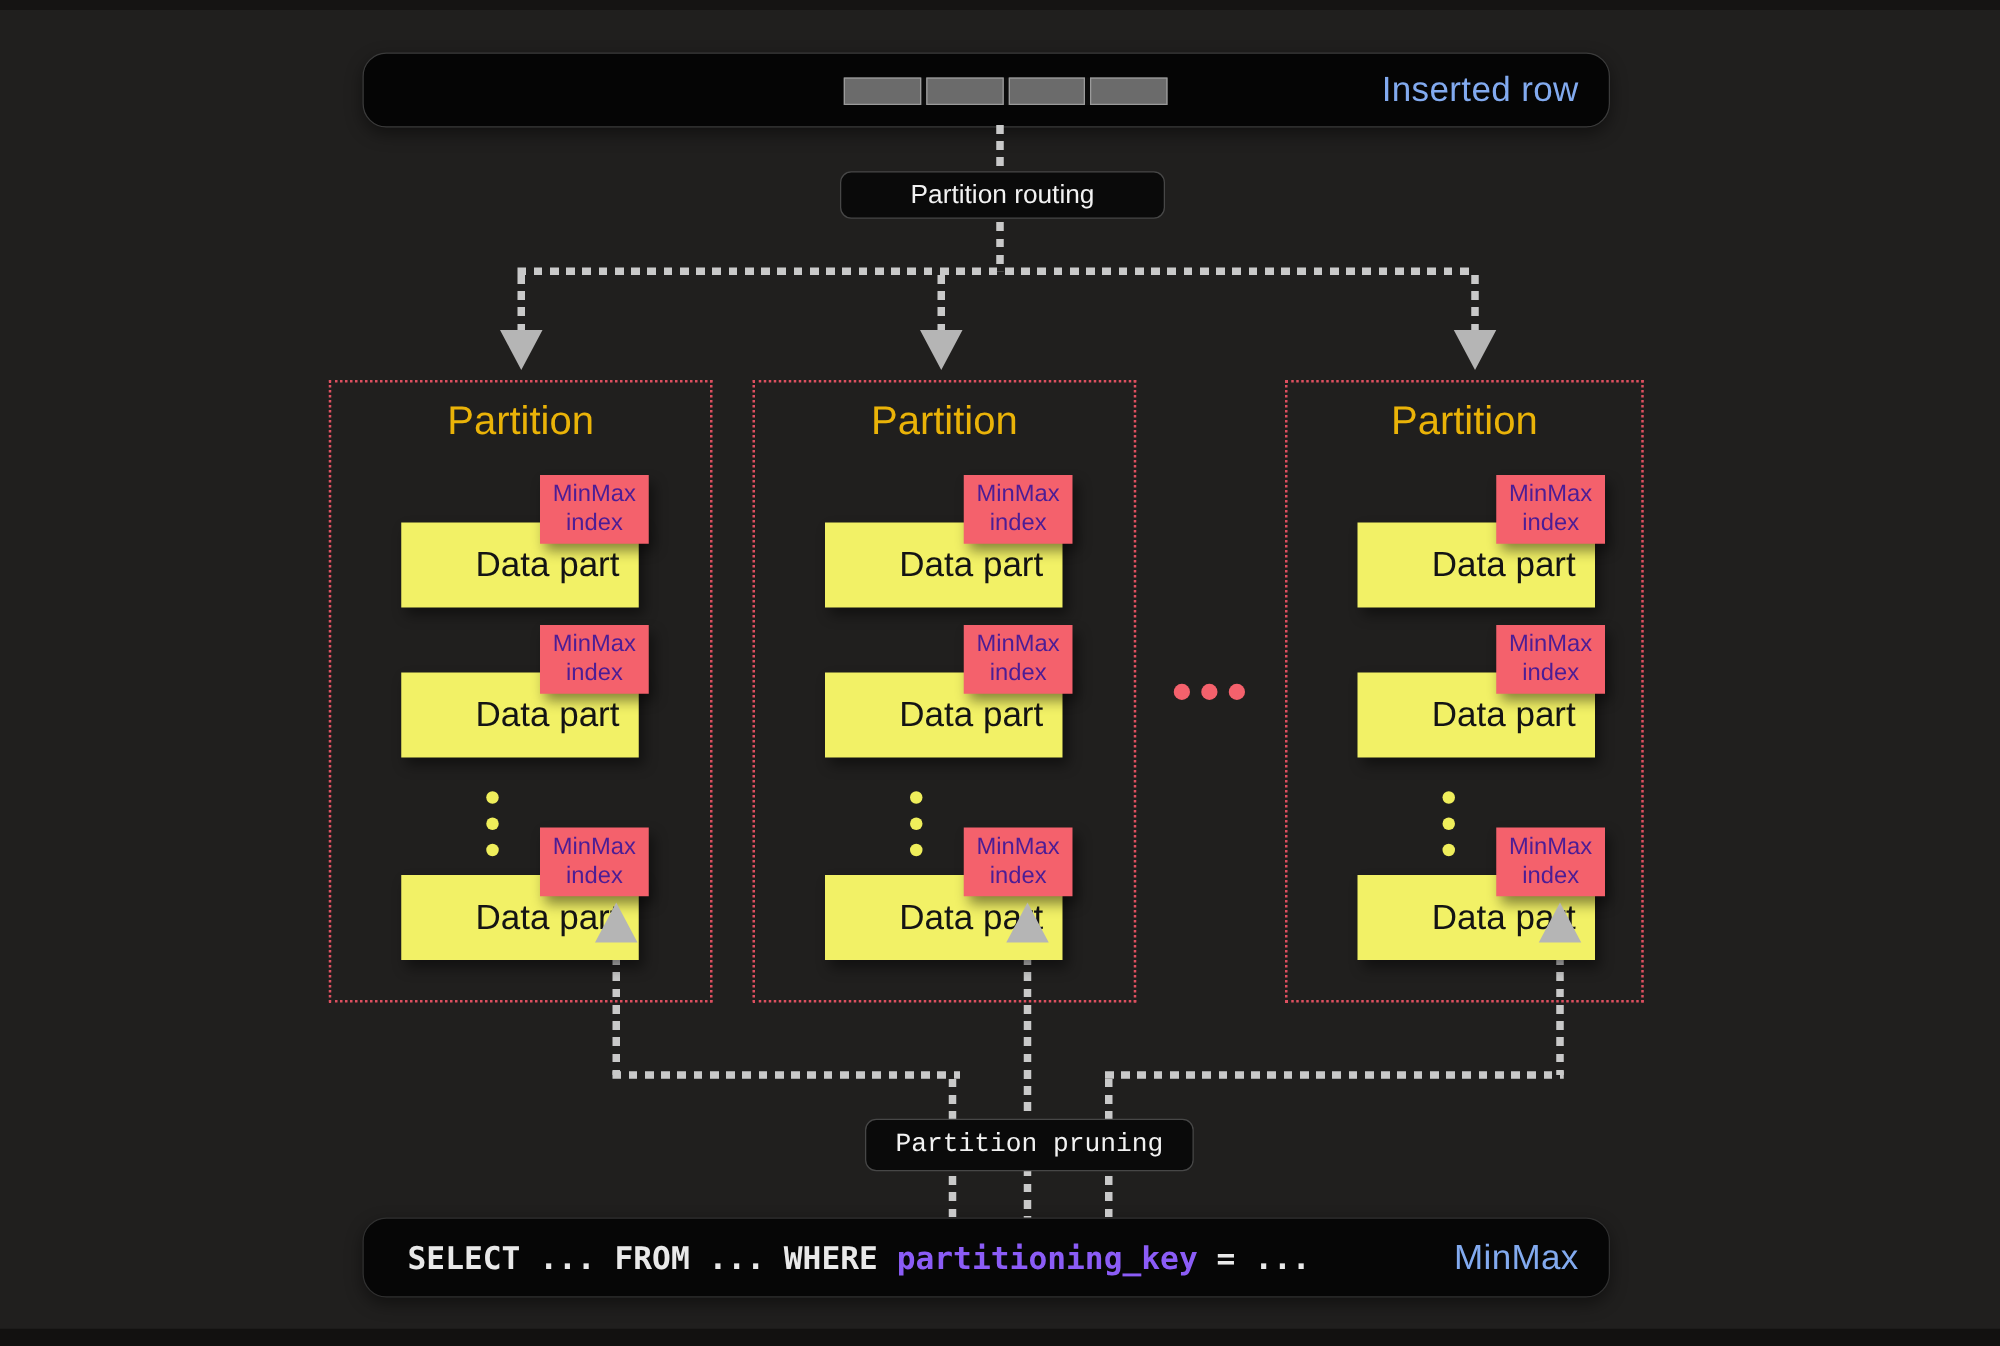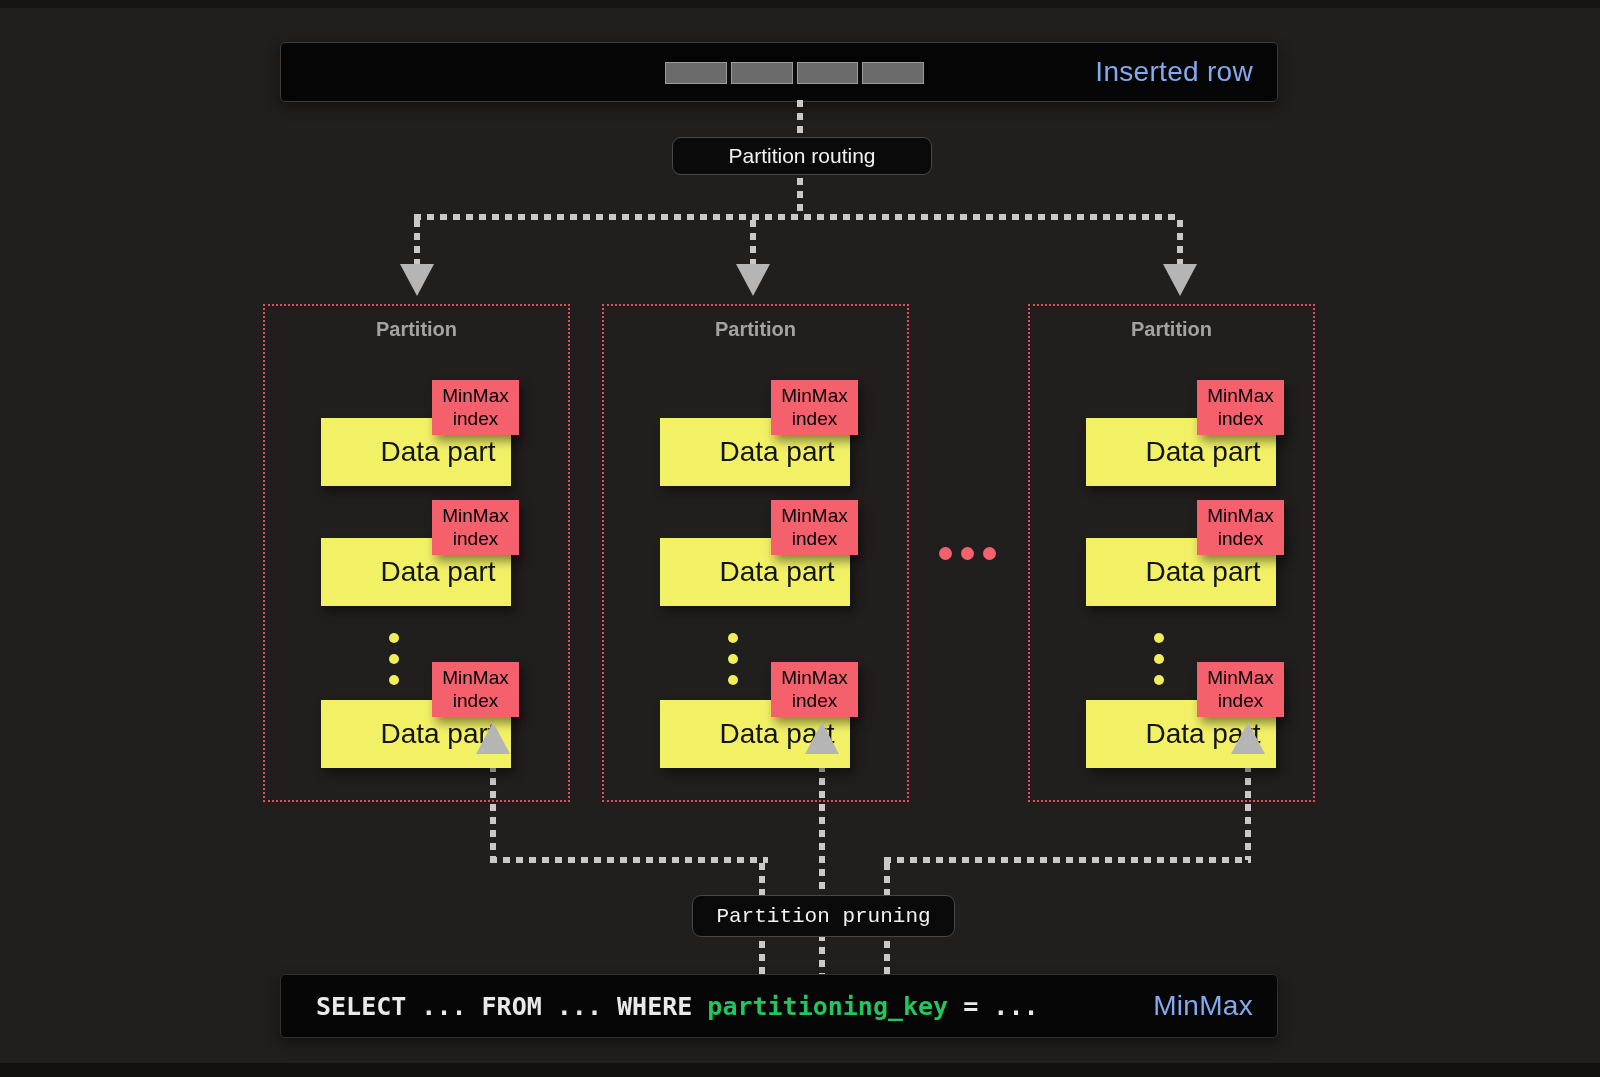--- a/index.html
+++ b/index.html
@@ -2,32 +2,32 @@
 <html><head>
 <meta charset="utf-8">
 <style>
   html,body{margin:0;padding:0;background:#201F1E;}
   .stage{position:relative;width:1600px;height:1077px;background:#201F1E;overflow:hidden;
          font-family:"Liberation Sans",sans-serif;}
   .strip-top{position:absolute;left:0;top:0;width:1600px;height:8px;background:#151413;}
   .strip-bottom{position:absolute;left:0;top:1063px;width:1600px;height:14px;background:#121110;}
 
   
-  .bigbar{position:absolute;left:280px;width:996px;background:#050505;border:1.5px solid #3b3b3b;
-          border-radius:5px;box-shadow:0 5px 14px rgba(0,0,0,.45);display:flex;align-items:center;}
+  .bigbar{position:absolute;left:290px;width:996px;background:#050505;border:1.5px solid #3b3b3b;
+          border-radius:19px;box-shadow:0 5px 14px rgba(0,0,0,.45);display:flex;align-items:center;}
   .inserted-bar{top:42px;height:58px;}
   .query-bar{top:974px;height:62px;border-color:#303030;background:#060606;}
   .bar-label-blue{position:absolute;right:24px;top:0;bottom:0;display:flex;align-items:center;
                   color:#82AAEF;font-size:28px;letter-spacing:.3px;}
   .segments{position:absolute;left:384px;top:19px;width:259px;height:22px;display:flex;gap:4px;background:#0c0c0c;}
   .seg-cell{flex:1;background:#6b6b6b;border:1px solid #9b9b9b;}
 
   .code{padding-left:35px;font-family:"DejaVu Sans Mono","Liberation Mono",monospace;
         font-size:25px;color:#E9E9E9;font-weight:bold;white-space:pre;}
-  .code .key{color:#22c55e;}
+  .code .key{color:#8b5cf6;}
 
   
   .chip{position:absolute;background:#0a0a0a;border:1px solid #474747;border-radius:9px;
         color:#F2F2F2;font-size:21px;display:flex;align-items:center;justify-content:center;z-index:6;}
   .chip-routing{left:672px;top:137px;width:258px;height:36px;}
   .chip-pruning{left:692px;top:895px;width:261px;height:40px;font-family:Liberation Mono, monospace;}
 
   
   .vdash{position:absolute;width:6px;z-index:1;
          background-image:repeating-linear-gradient(180deg,#c9c9c9 0 7px,transparent 7px 13px);}
@@ -43,24 +43,24 @@
   .a-d1{left:400px;top:264px;} .a-d2{left:736px;top:264px;} .a-d3{left:1163px;top:264px;}
 
   .a-u1{left:476px;top:722px;} .a-u2{left:805px;top:722px;} .a-u3{left:1231px;top:722px;}
   .l-t1{left:490px;top:752px;height:108px;} .l-t2{left:819px;top:752px;height:222px;} .l-t3{left:1245px;top:752px;height:108px;}
   .l-h1{left:490px;top:857px;width:278px;} .l-h2{left:884px;top:857px;width:367px;}
   .l-v1{left:759px;top:863px;height:111px;} .l-v2{left:884px;top:863px;height:111px;}
 
   
   .pbox{position:absolute;top:304px;height:494px;border:2.5px dotted #DD5060;z-index:2;}
   .pbox-1{left:263px;width:303px;} .pbox-2{left:602px;width:303px;} .pbox-3{left:1028px;width:283px;}
-  .ptitle{position:absolute;left:0;right:0;top:12px;text-align:center;color:#a3a3a3;font-size:20px;font-weight:bold;}
+  .ptitle{position:absolute;left:0;right:0;top:12px;text-align:center;color:#eab308;font-size:32px;}
   .dpart{position:absolute;width:146px;height:68px;background:#F2F166;color:#141414;font-size:28px;
          display:flex;align-items:center;justify-content:center;z-index:3;box-shadow:4px 6px 10px rgba(0,0,0,.45);padding-left:44px;}
-  .minmax{position:absolute;width:87px;height:55px;background:#F4616C;color:#000000;font-size:19px;line-height:1.2;
+  .minmax{position:absolute;width:87px;height:55px;background:#F4616C;color:#4c1d95;font-size:19px;line-height:1.2;
           display:flex;align-items:center;justify-content:center;text-align:center;z-index:4;
           box-shadow:4px 6px 10px rgba(0,0,0,.45);}
   .dp1{left:56px;top:112px;} .mm1{left:167px;top:74px;}
   .dp2{left:56px;top:232px;} .mm2{left:167px;top:194px;}
   .dp3{left:56px;top:394px;} .mm3{left:167px;top:356px;}
   .vdots{position:absolute;left:124px;top:327px;display:flex;flex-direction:column;gap:11px;}
   .vdots i{width:10px;height:10px;border-radius:50%;background:#EFEE5B;}
 
   .hdots{position:absolute;left:939px;top:547px;display:flex;gap:9px;z-index:2;}
   .hdots i{width:13px;height:13px;border-radius:50%;background:#F4616C;}

